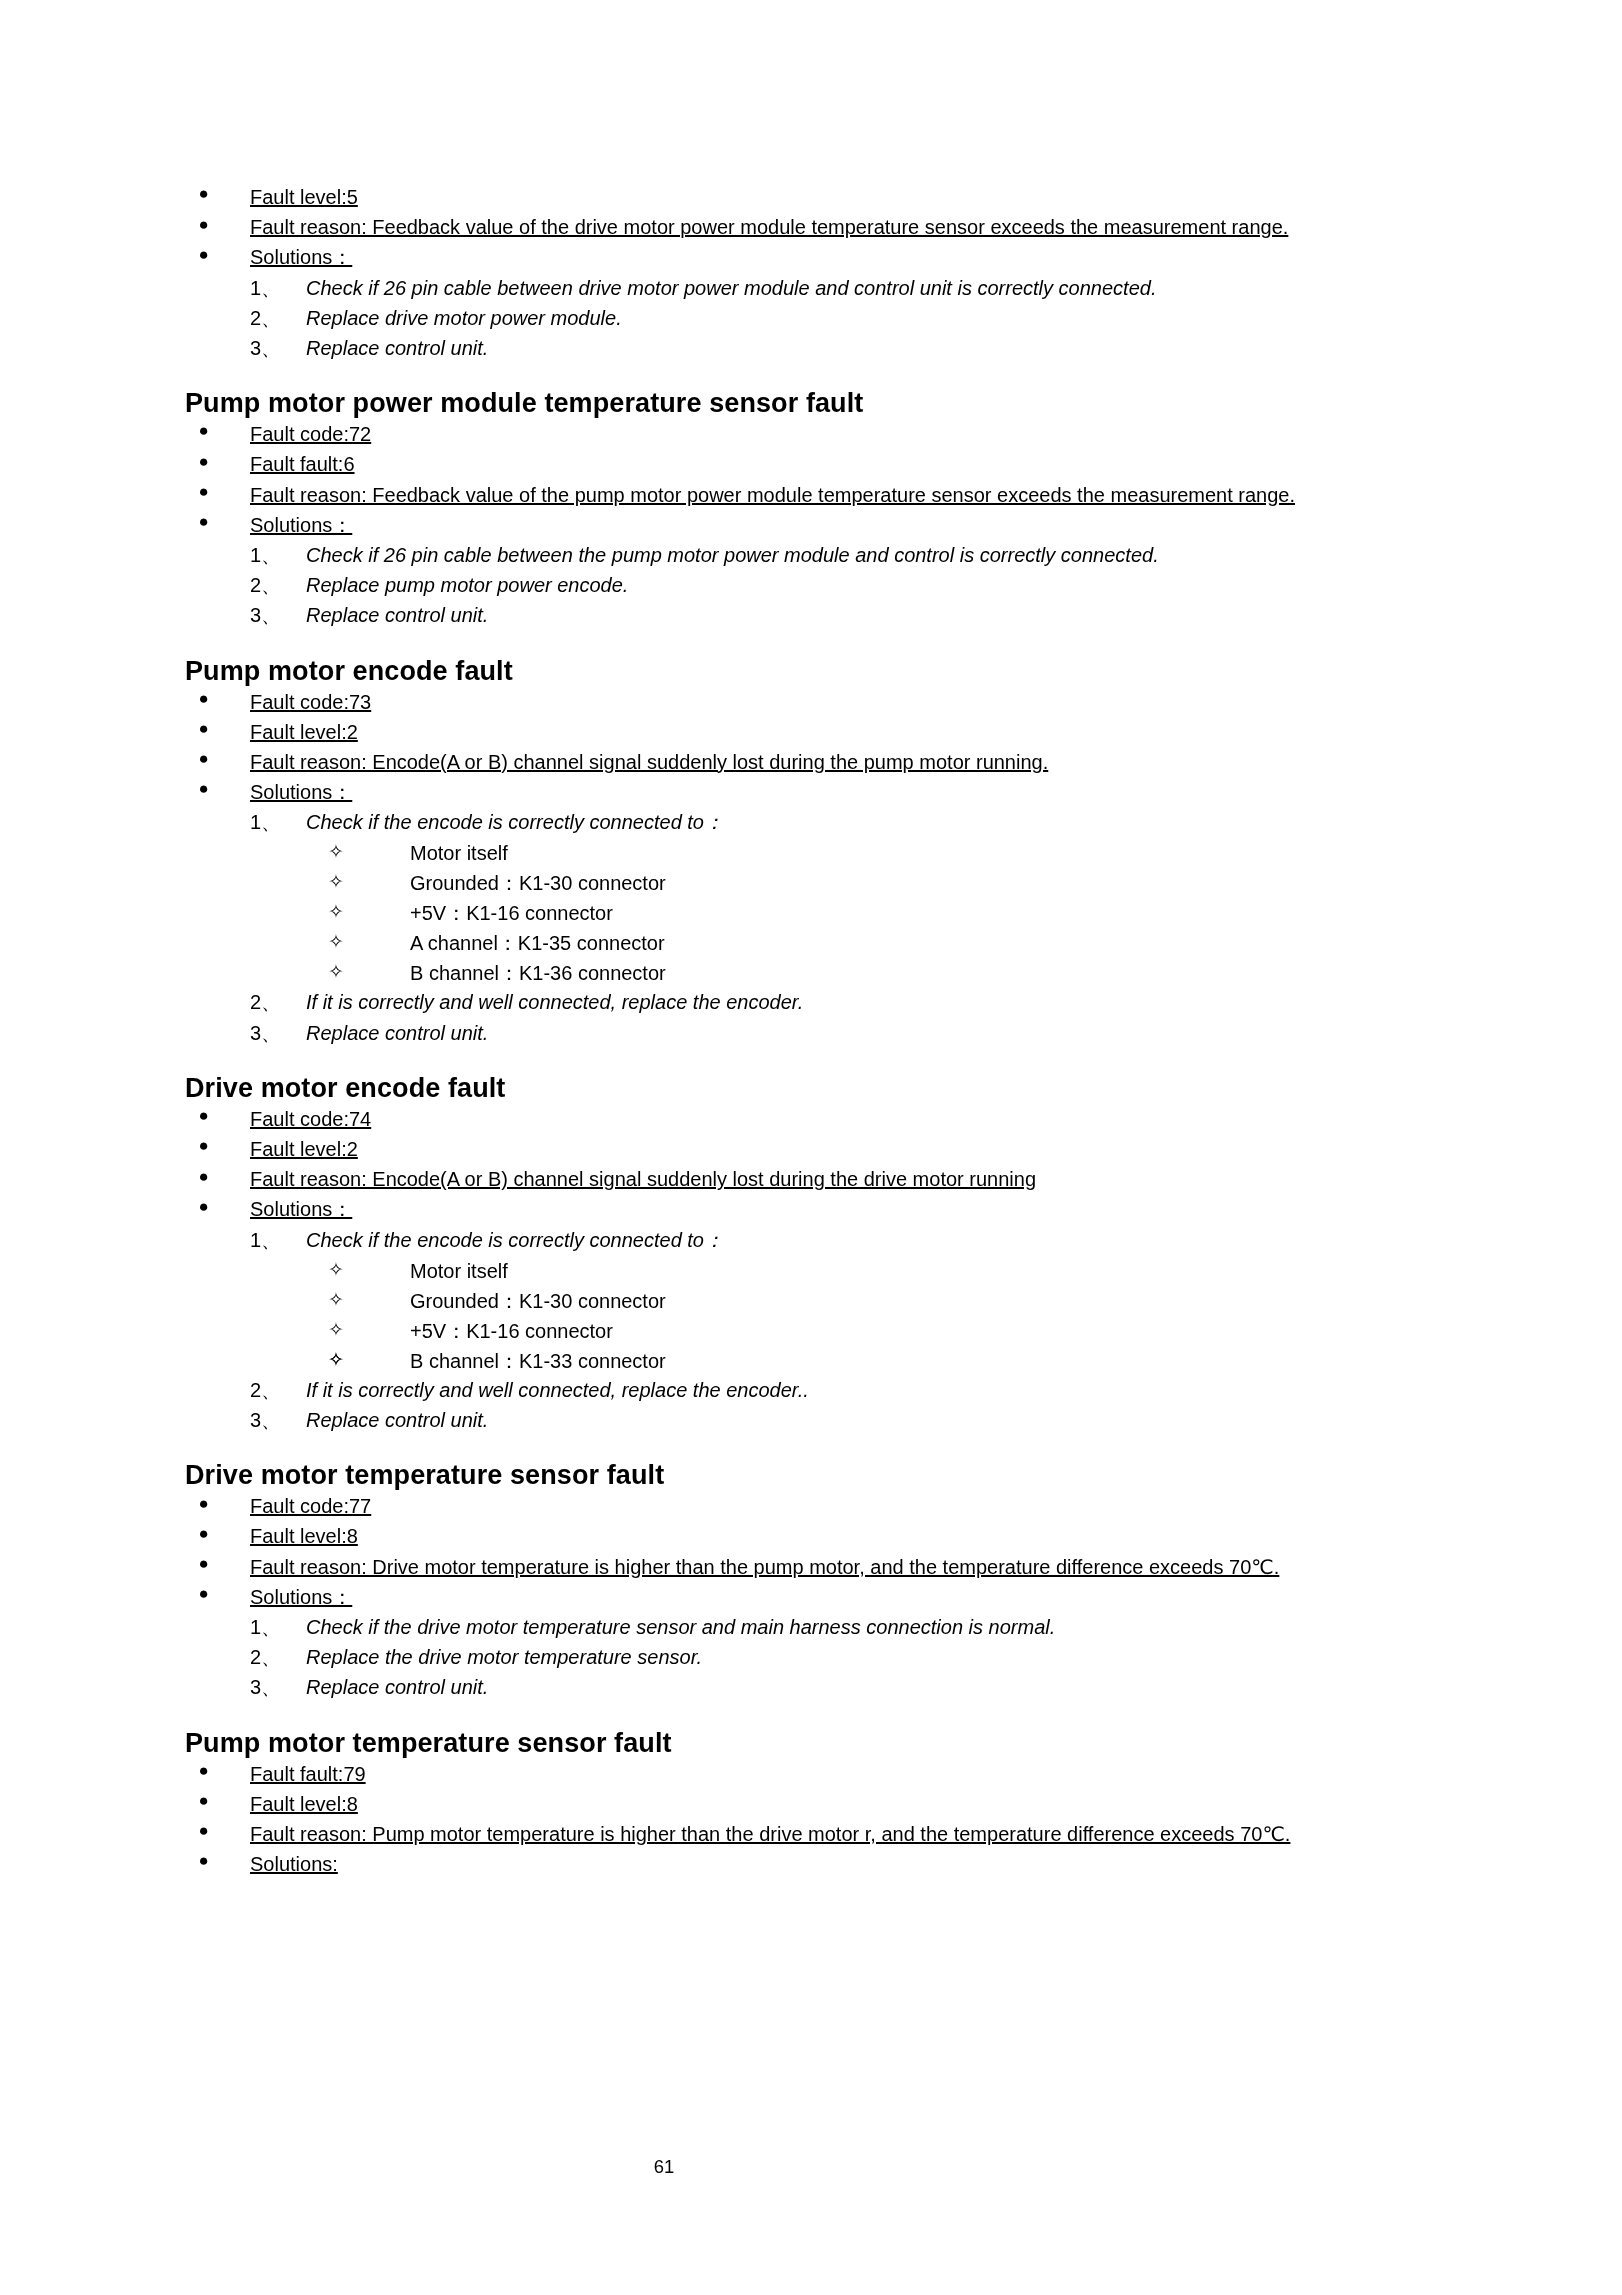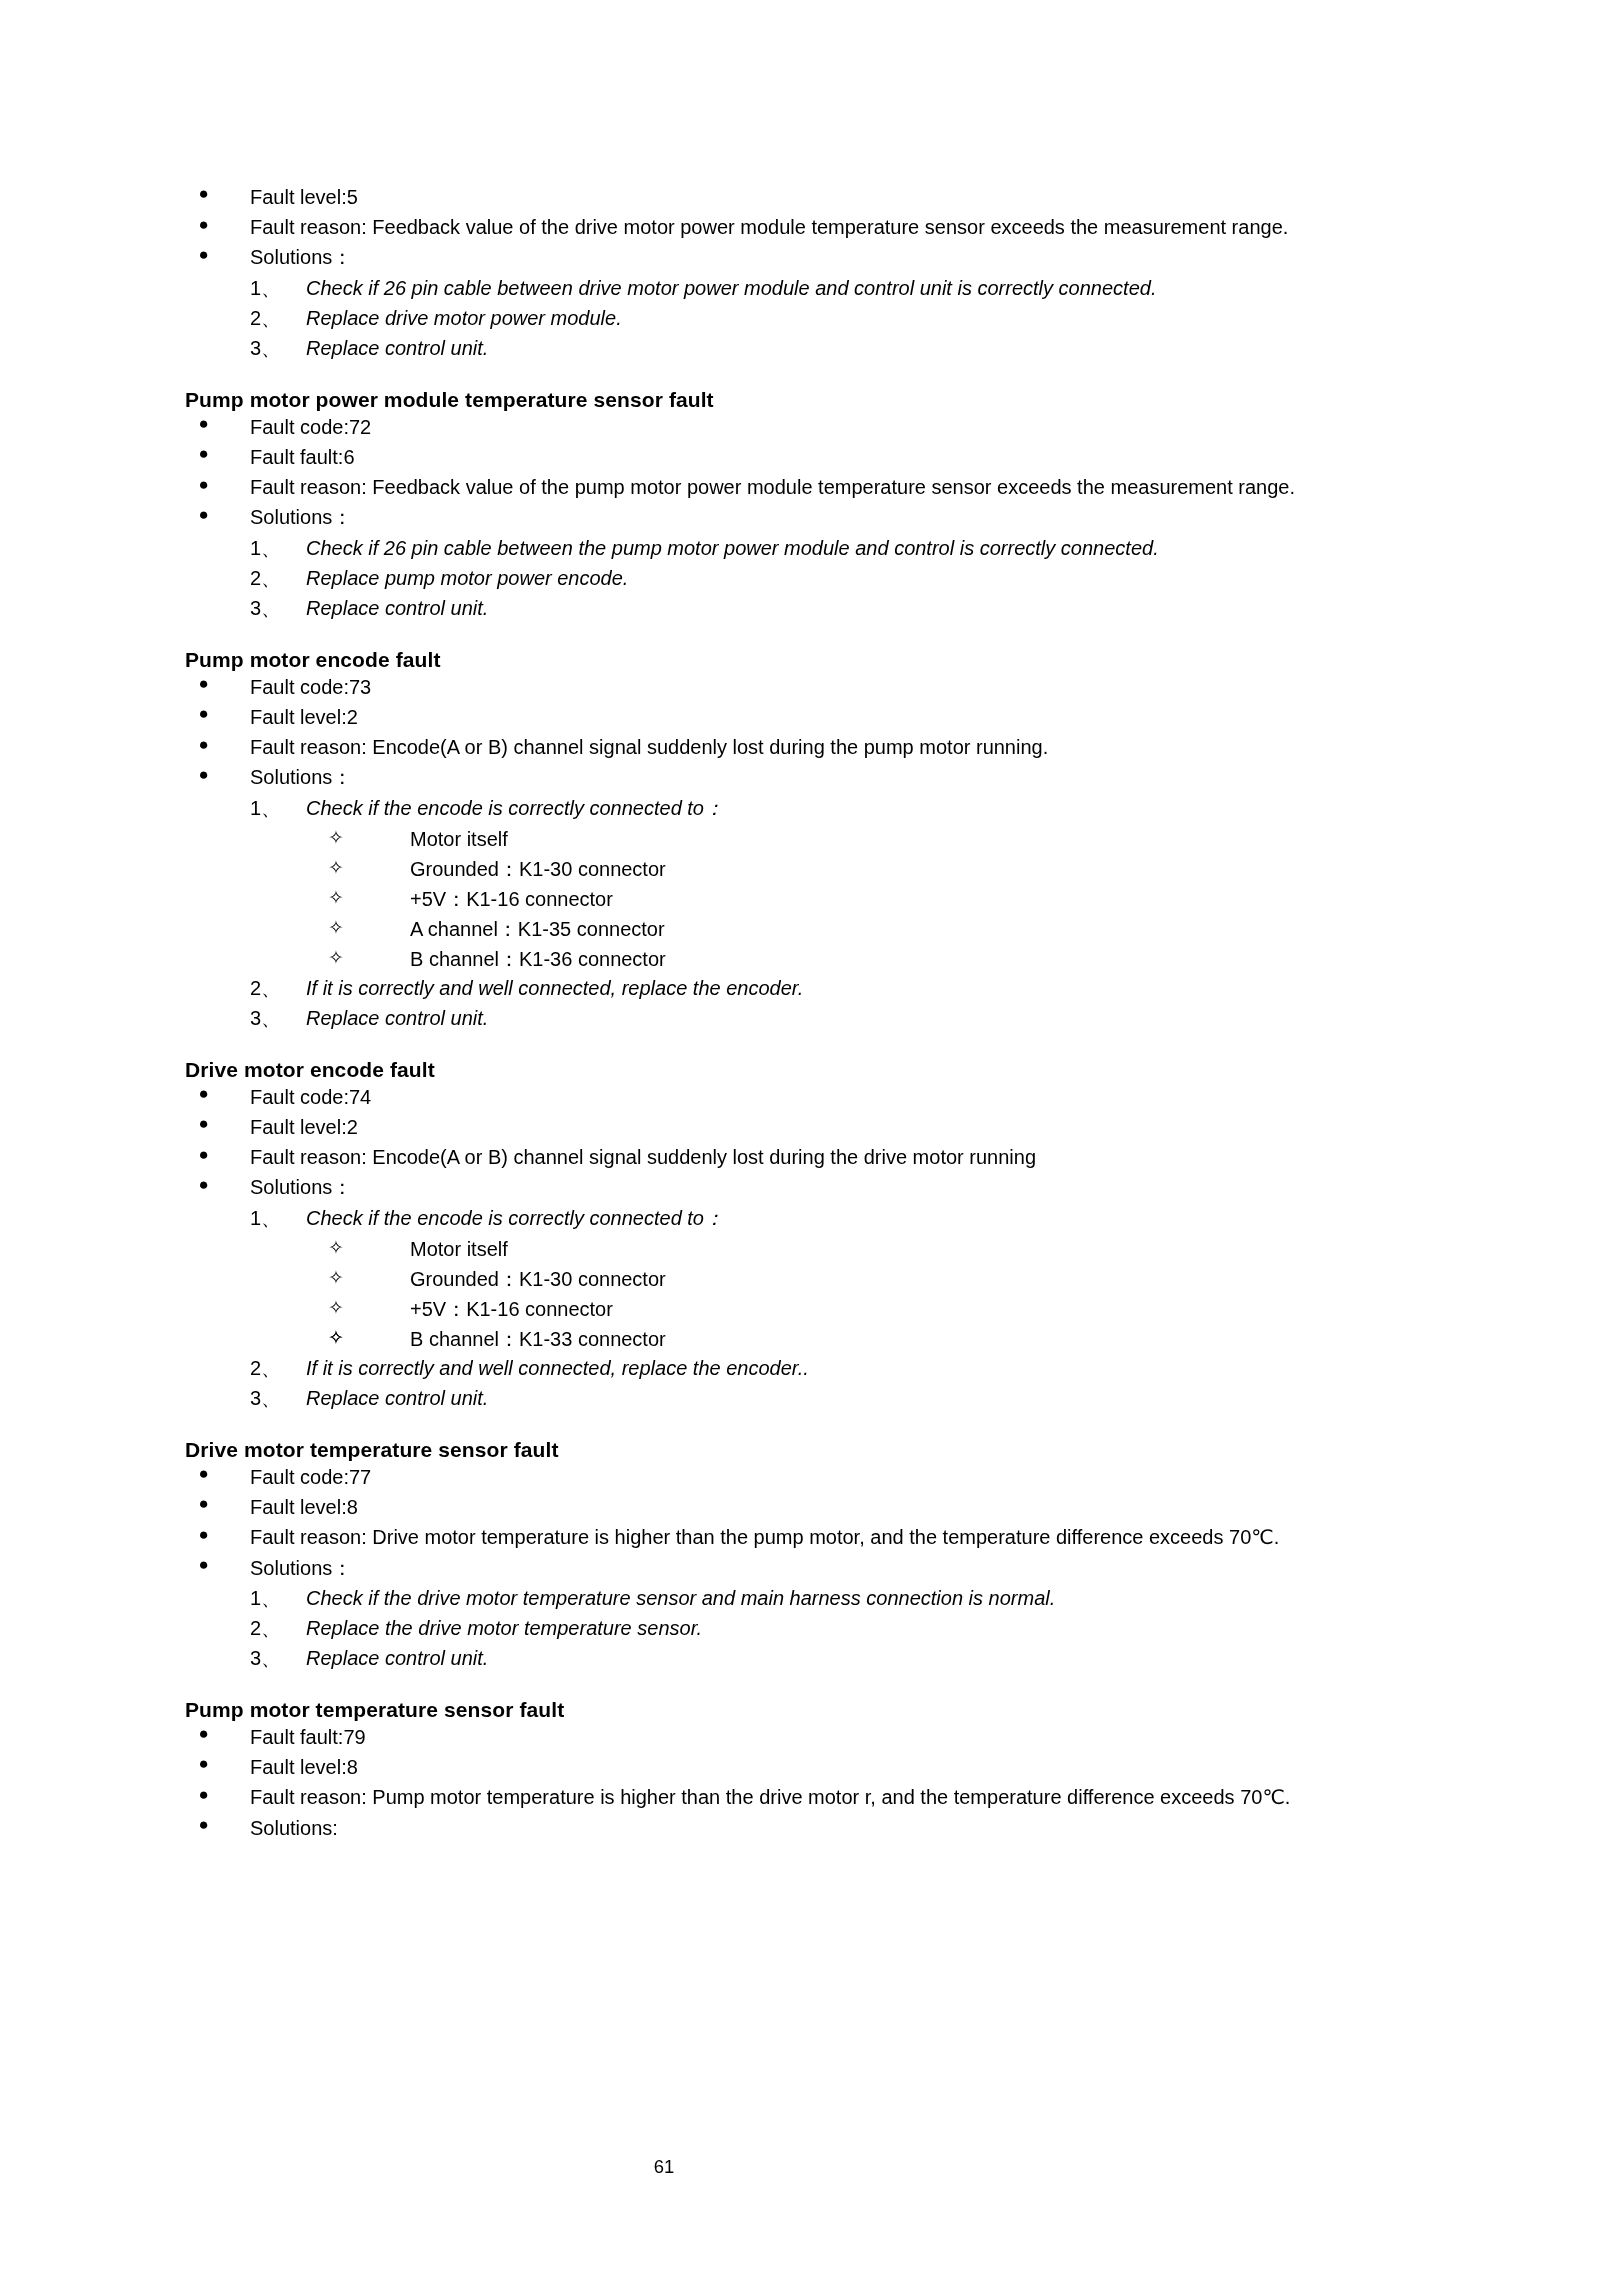--- a/index.html
+++ b/index.html
@@ -23,21 +23,21 @@
   }
   .content {
     position: absolute;
     left: 185px;
     top: 183px;
     width: 1186px;
   }
 
   
   h2.section-heading {
-    font-size: 21px;
+    font-size: 27px;
     font-weight: bold;
     line-height: 1.22;
     margin: 0;
     padding: 0;
     letter-spacing: 0.1px;
   }
   .section {
     margin: 0;
     padding: 0;
   }
@@ -63,20 +63,21 @@
   }
   li.bullet > .marker {
     position: absolute;
     left: 13.6px;
     top: -0.7px;
     font-size: 17px;
     line-height: 1.44;
   }
   li.bullet > .btext {
     display: block;
+    text-decoration: underline;
   }
 
   
   ol.numbered {
     list-style: none;
     margin: 0;
     padding: 0;
   }
   li.num-item {
     position: relative;

